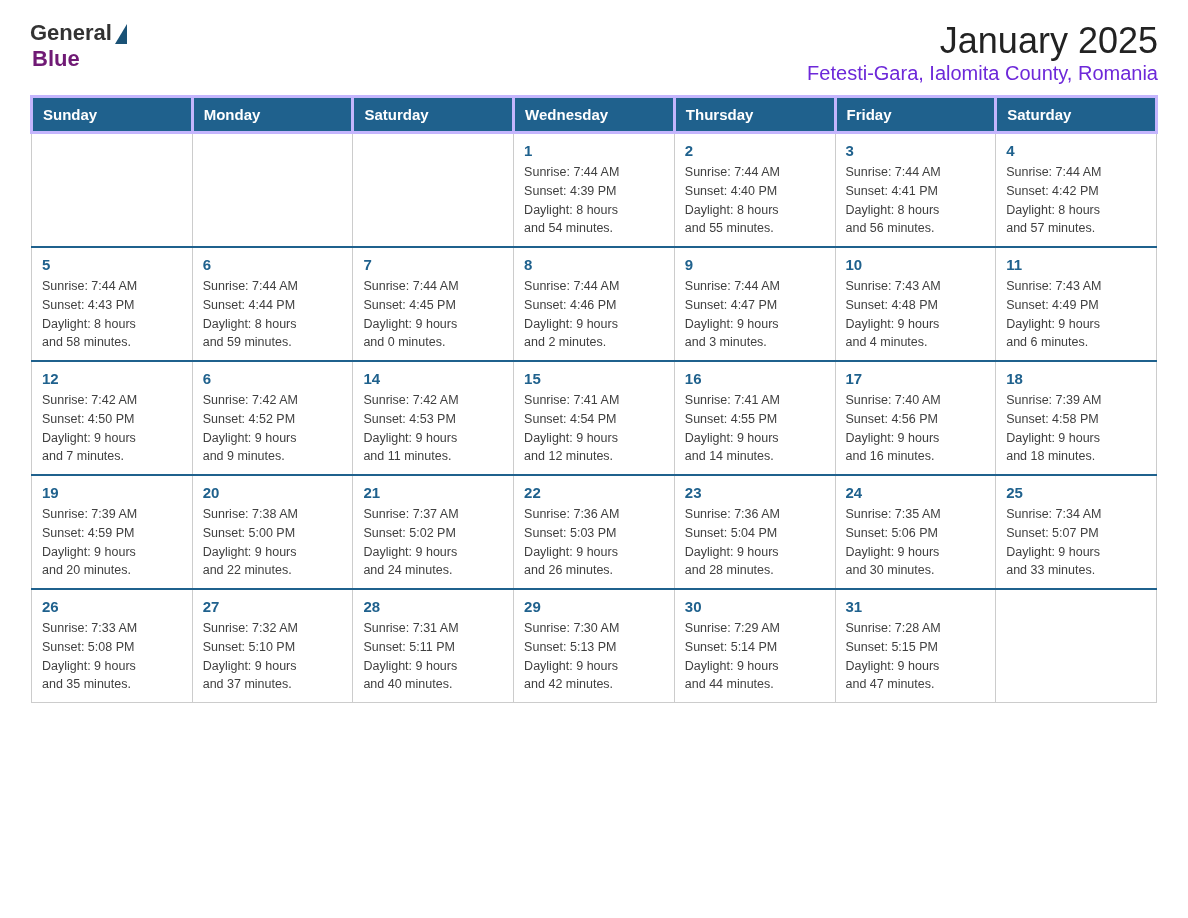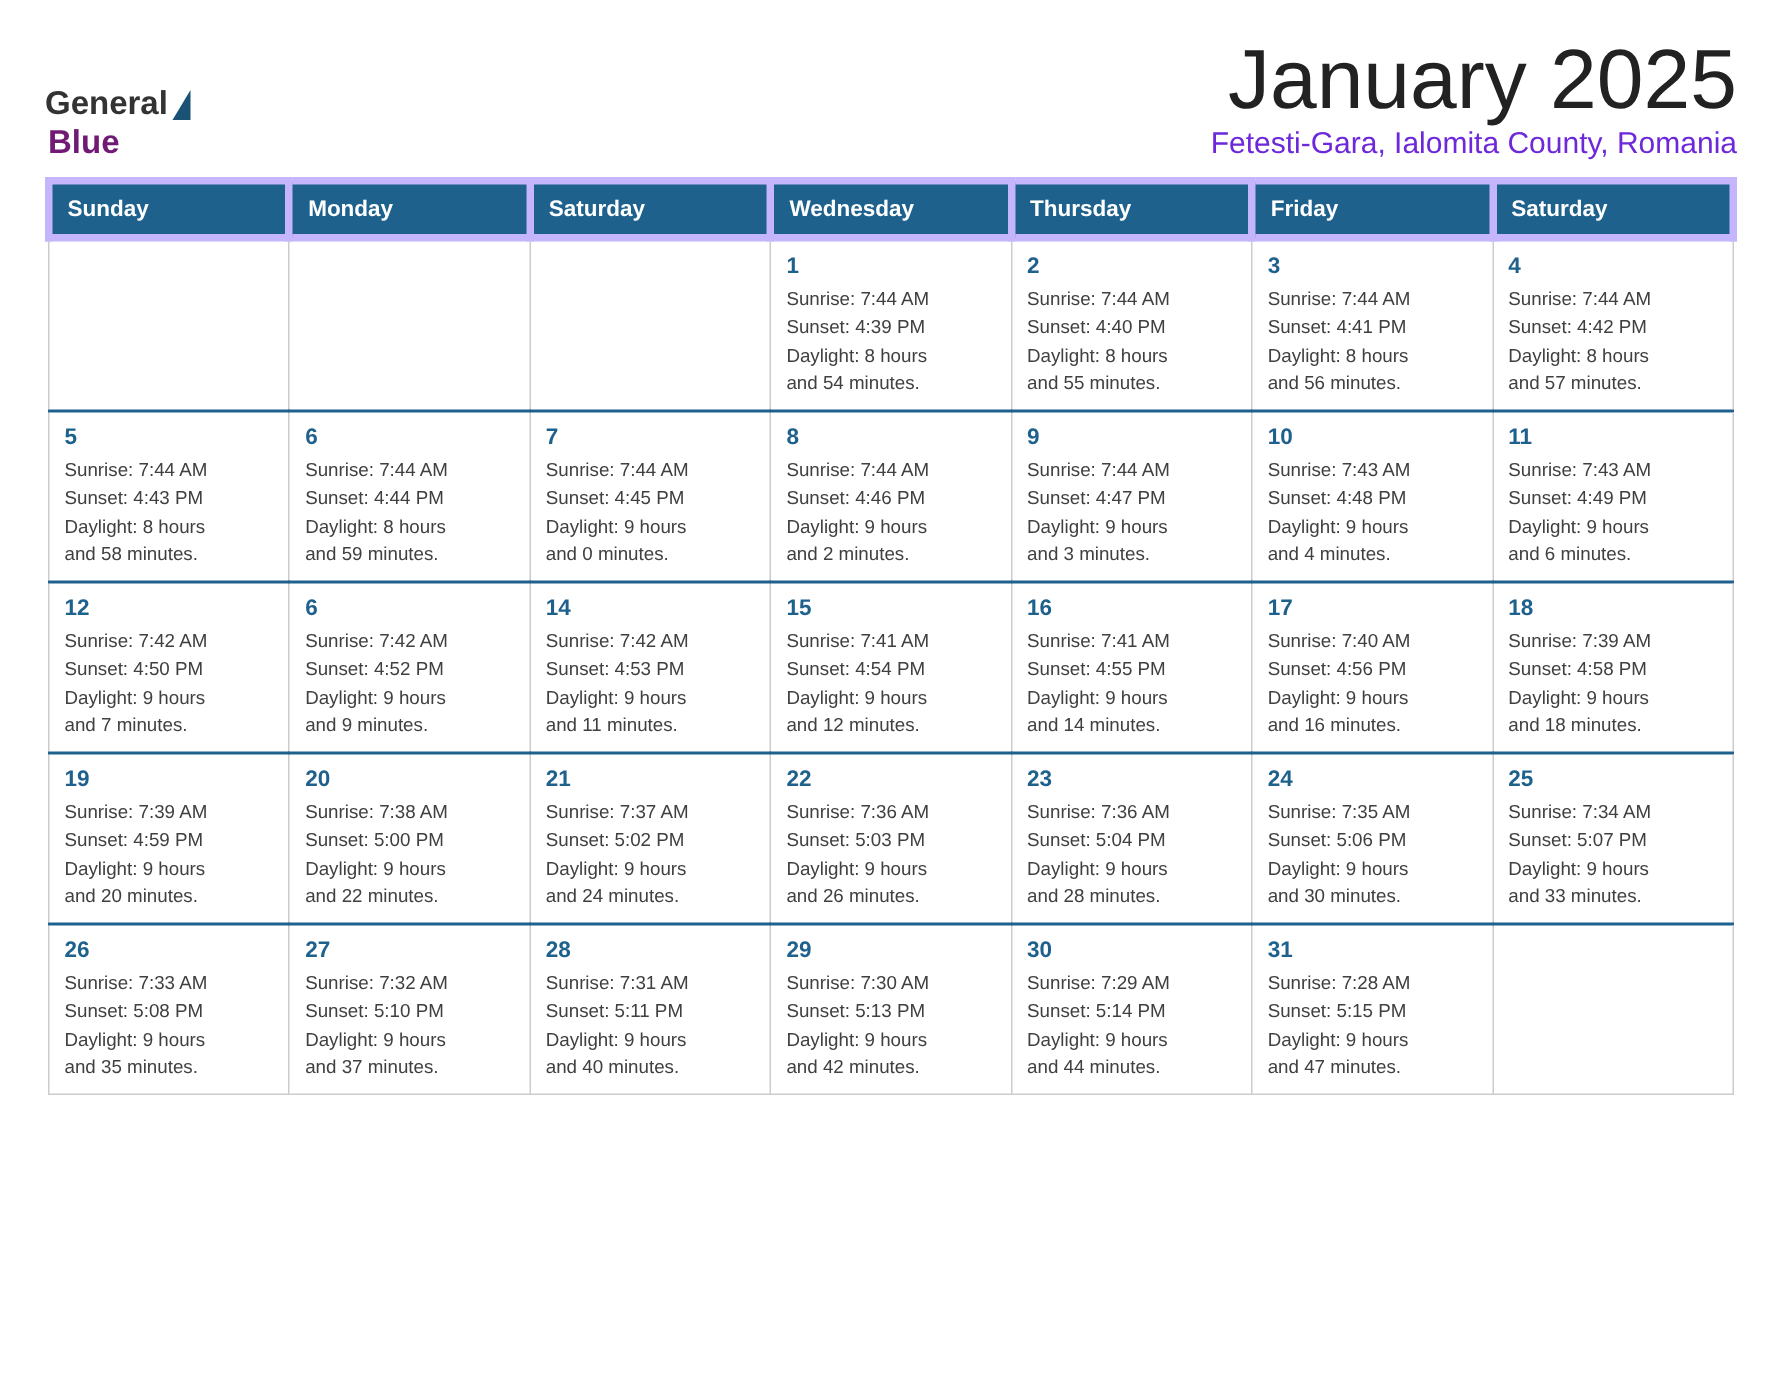--- a/index.html
+++ b/index.html
@@ -6,21 +6,21 @@
     body {
       font-family: Arial, sans-serif;
       background: #fff;
       padding: 20px 30px;
       width: 1188px;
       min-height: 918px;
     }
     .header {
       display: flex;
       justify-content: space-between;
-      align-items: flex-end;
+      align-items: flex-start;
       margin-bottom: 10px;
     }
     .logo {
       display: flex;
       flex-direction: column;
       align-items: flex-start;
     }
     .logo-top {
       display: flex;
       align-items: center;
@@ -42,42 +42,42 @@
     .logo-blue {
       font-size: 22px;
       font-weight: bold;
       color: #701a75;
       margin-left: 2px;
     }
     .title-block {
       text-align: right;
     }
     .title-block h1 {
-      font-size: 56px;
+      font-size: 36px;
       font-weight: normal;
       color: #222;
     }
     .title-block h2 {
       font-size: 20px;
       font-weight: normal;
       color: #6d28d9;
     }
     .calendar {
       width: 100%;
       border-collapse: collapse;
       margin-top: 10px;
     }
     .calendar thead tr th {
       background-color: #1f618d;
       color: #fff;
       font-size: 15px;
       font-weight: bold;
       padding: 8px 10px;
       text-align: left;
-      border: 5px solid #c4b5fd;
+      border: 3px solid #c4b5fd;
     }
     .calendar tbody tr td {
       vertical-align: top;
       border: 1px solid #ccc;
       padding: 8px 10px;
       width: 14.28%;
       font-size: 13px;
       color: #333;
     }
     .day-number {

